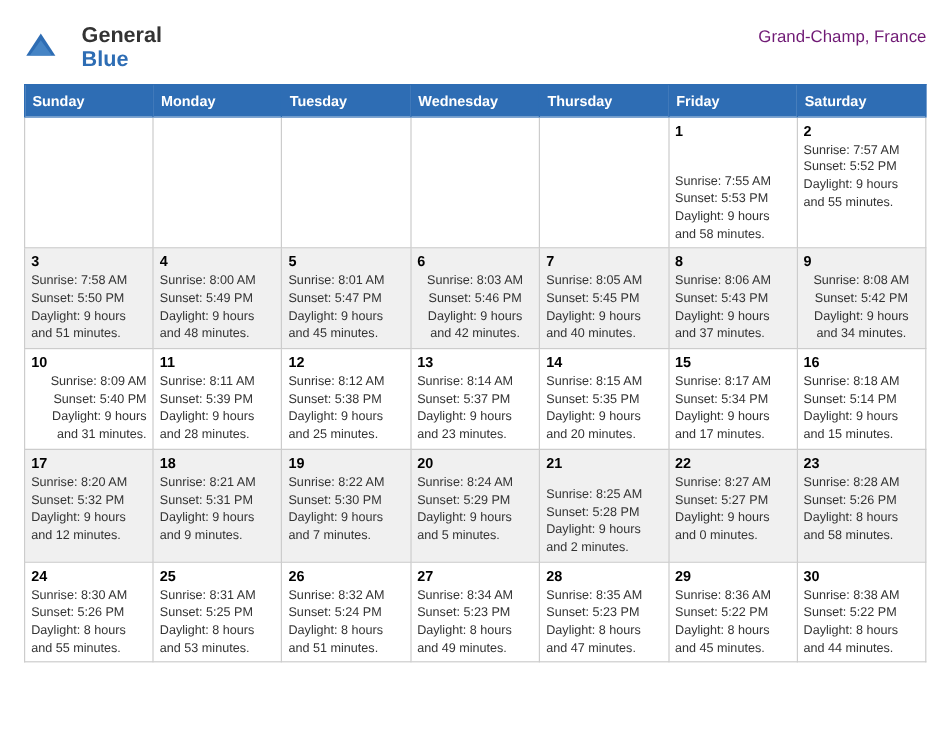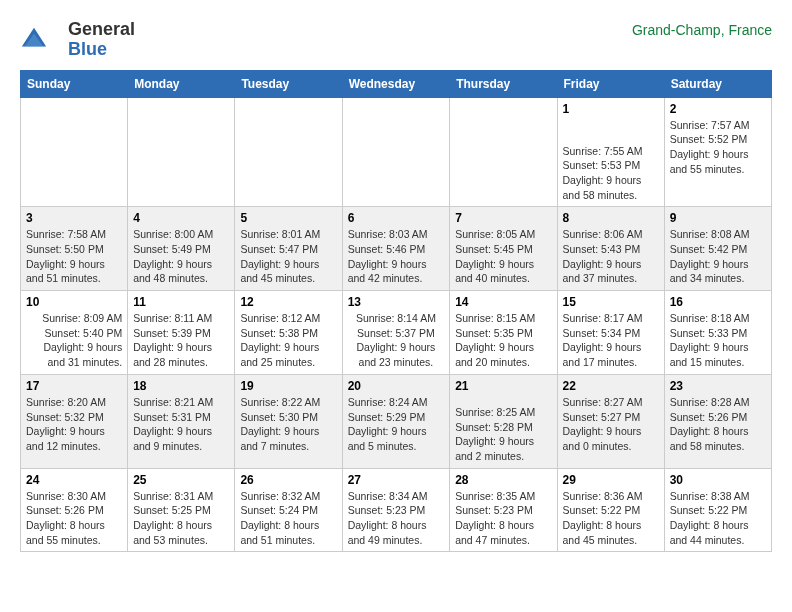--- a/index.html
+++ b/index.html
@@ -27,21 +27,21 @@
       line-height: 1.1;
     }
     .logo-text .general { display: block; color: #333; }
     .logo-text .blue { display: block; color: #2e6db4; }
     .logo-icon {
       width: 28px;
       height: 28px;
     }
     .title-block { text-align: right; }
     .month-title { font-size: 36px; font-weight: normal; color: #333; }
-    .location { font-size: 14px; color: #15803d; margin-top: 2px; text-align: right; }
+    .location { font-size: 14px; color: #701a75; margin-top: 2px; text-align: right; }
     .calendar {
       width: 100%;
       border-collapse: collapse;
       font-size: 11px;
       border-radius: 19px;
     }
     .calendar th {
       background: #2e6db4;
       color: #fff;
       text-align: left;
@@ -143,39 +143,39 @@
 Daylight: 9 hours and 48 minutes.</div>
         </td>
         <td>
           <span class="day-num">5</span>
           <div class="day-info" style="white-space: pre-line;">Sunrise: 8:01 AM
 Sunset: 5:47 PM
 Daylight: 9 hours and 45 minutes.</div>
         </td>
         <td>
           <span class="day-num">6</span>
-          <div class="day-info" style="white-space: pre-line;">Sunrise: 8:03 AM
+          <div class="day-info" style="white-space: pre-line; text-align: center;">Sunrise: 8:03 AM
 Sunset: 5:46 PM
 Daylight: 9 hours and 42 minutes.</div>
         </td>
         <td>
           <span class="day-num">7</span>
           <div class="day-info" style="white-space: pre-line;">Sunrise: 8:05 AM
 Sunset: 5:45 PM
 Daylight: 9 hours and 40 minutes.</div>
         </td>
         <td>
           <span class="day-num">8</span>
           <div class="day-info" style="white-space: pre-line;">Sunrise: 8:06 AM
 Sunset: 5:43 PM
 Daylight: 9 hours and 37 minutes.</div>
         </td>
         <td>
           <span class="day-num">9</span>
-          <div class="day-info" style="white-space: pre-line;">Sunrise: 8:08 AM
+          <div class="day-info" style="white-space: pre-line; text-align: center;">Sunrise: 8:08 AM
 Sunset: 5:42 PM
 Daylight: 9 hours and 34 minutes.</div>
         </td>
       </tr>
       <tr>
         <td>
           <span class="day-num">10</span>
           <div class="day-info" style="white-space: pre-line; text-align: right;">Sunrise: 8:09 AM
 Sunset: 5:40 PM
 Daylight: 9 hours and 31 minutes.</div>
@@ -187,40 +187,40 @@
 Daylight: 9 hours and 28 minutes.</div>
         </td>
         <td>
           <span class="day-num">12</span>
           <div class="day-info" style="white-space: pre-line;">Sunrise: 8:12 AM
 Sunset: 5:38 PM
 Daylight: 9 hours and 25 minutes.</div>
         </td>
         <td>
           <span class="day-num">13</span>
-          <div class="day-info" style="white-space: pre-line; text-align: center;">Sunrise: 8:14 AM
+          <div class="day-info" style="white-space: pre-line;">Sunrise: 8:14 AM
 Sunset: 5:37 PM
 Daylight: 9 hours and 23 minutes.</div>
         </td>
         <td>
           <span class="day-num">14</span>
           <div class="day-info" style="white-space: pre-line;">Sunrise: 8:15 AM
 Sunset: 5:35 PM
 Daylight: 9 hours and 20 minutes.</div>
         </td>
         <td>
           <span class="day-num">15</span>
           <div class="day-info" style="white-space: pre-line;">Sunrise: 8:17 AM
 Sunset: 5:34 PM
 Daylight: 9 hours and 17 minutes.</div>
         </td>
         <td>
           <span class="day-num">16</span>
           <div class="day-info" style="white-space: pre-line;">Sunrise: 8:18 AM
-Sunset: 5:33 PM
+Sunset: 5:14 PM
 Daylight: 9 hours and 15 minutes.</div>
         </td>
       </tr>
       <tr>
         <td>
           <span class="day-num">17</span>
           <div class="day-info" style="white-space: pre-line;">Sunrise: 8:20 AM
 Sunset: 5:32 PM
 Daylight: 9 hours and 12 minutes.</div>
         </td>

